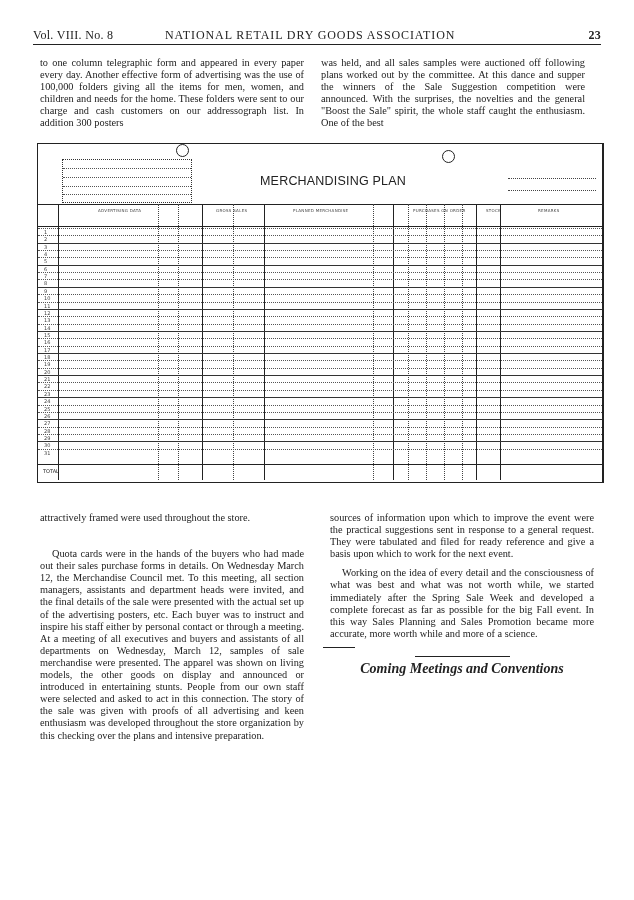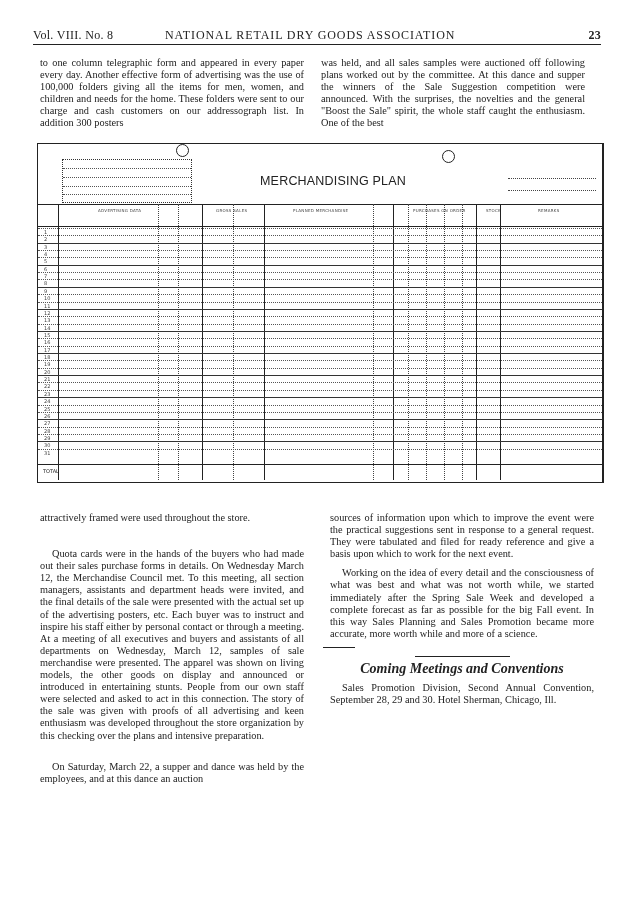--- a/index.html
+++ b/index.html
@@ -169,23 +169,21 @@
   <div class="total"></div>
   <span class="total-lbl">TOTAL</span>
 </div>
 
 <div class="col bot-left">
   <p>attractively framed were used throughout the store.</p>
   <div class="gap"></div>
   <div class="gap"></div>
   <p class="ind">Quota cards were in the hands of the buyers who had made out their sales purchase forms in details. On Wednesday March 12, the Merchandise Council met. To this meeting, all section managers, assistants and department heads were invited, and the final details of the sale were presented with the actual set up of the advertising posters, etc. Each buyer was to instruct and inspire his staff either by personal contact or through a meeting. At a meeting of all executives and buyers and assistants of all departments on Wednesday, March 12, samples of sale merchandise were presented. The apparel was shown on living models, the other goods on display and announced or introduced in entertaining stunts. People from our own staff were selected and asked to act in this connection. The story of the sale was given with proofs of all advertising and keen enthusiasm was developed throughout the store organization by this checking over the plans and intensive preparation.</p>
   <div class="gap"></div>
-  <p class="ind">On Saturday, March 22, a supper and dance was held by the employees, and at this dance an auction</p>
 </div>
 
 <div class="col bot-right">
   <p>sources of information upon which to improve the event were the practical suggestions sent in response to a general request. They were tabulated and filed for ready reference and give a basis upon which to work for the next event.</p>
   <p class="ind">Working on the idea of every detail and the consciousness of what was best and what was not worth while, we started immediately after the Spring Sale Week and developed a complete forecast as far as possible for the big Fall event. In this way Sales Planning and Sales Promotion became more accurate, more worth while and more of a science.</p>
   <div class="note-rule"></div>
   <div class="sec-rule"></div>
   <div class="sec-title">Coming Meetings and Conventions</div>
-  <p class="ind">Sales Promotion Division, Second Annual Convention, September 28, 29 and 30. Hotel Sherman, Chicago, Ill.</p>
 </div>
 
 </body></html>

